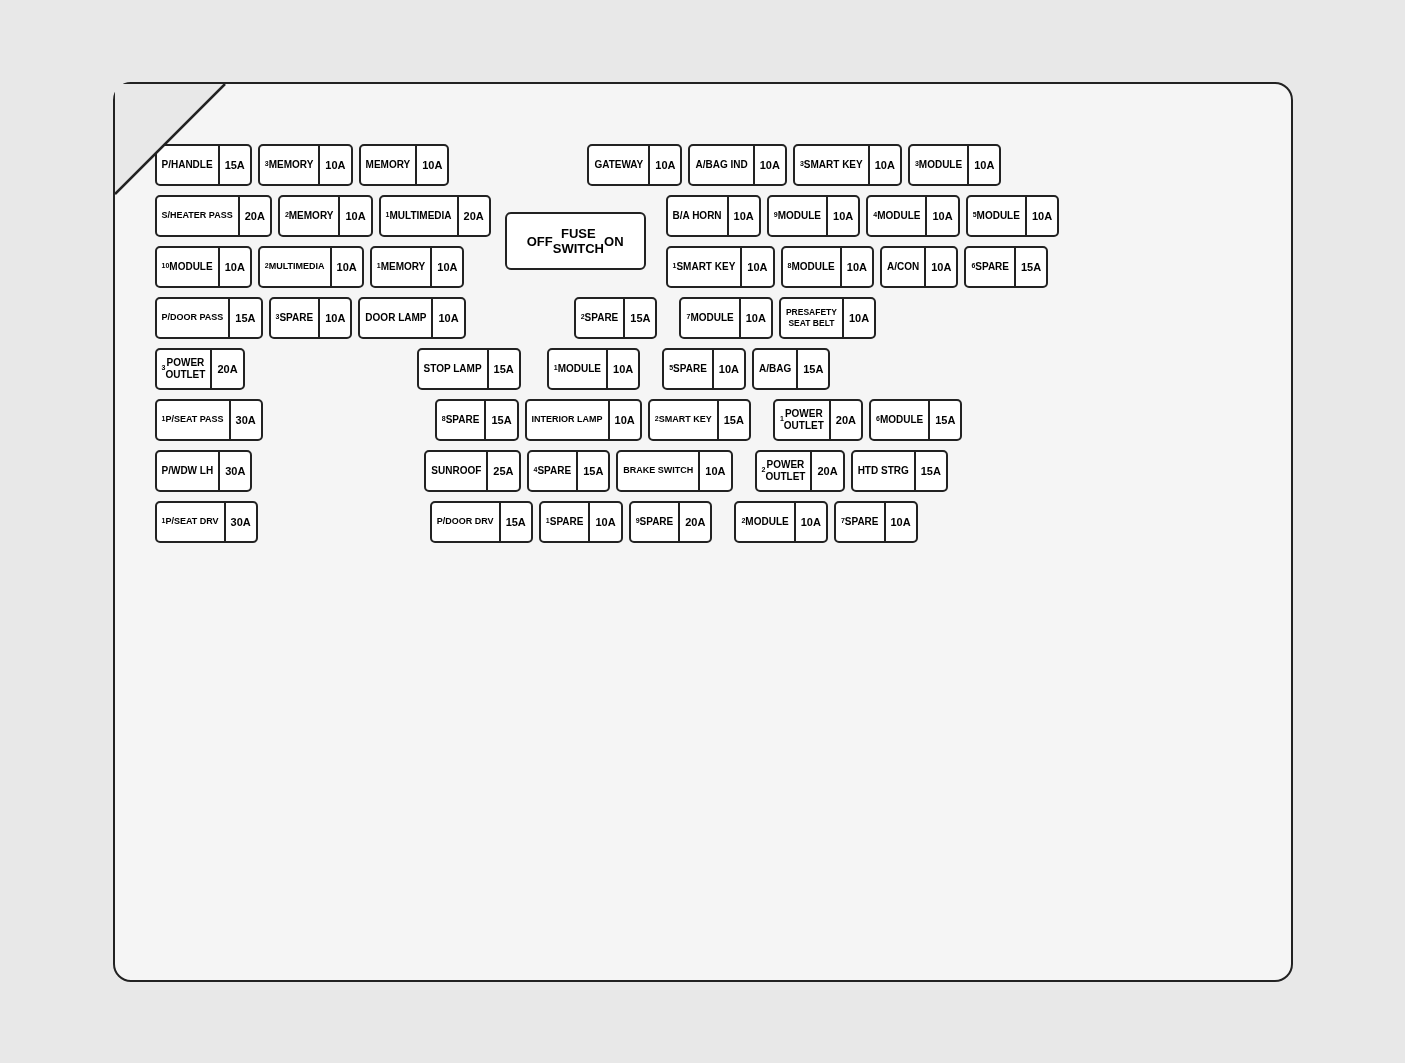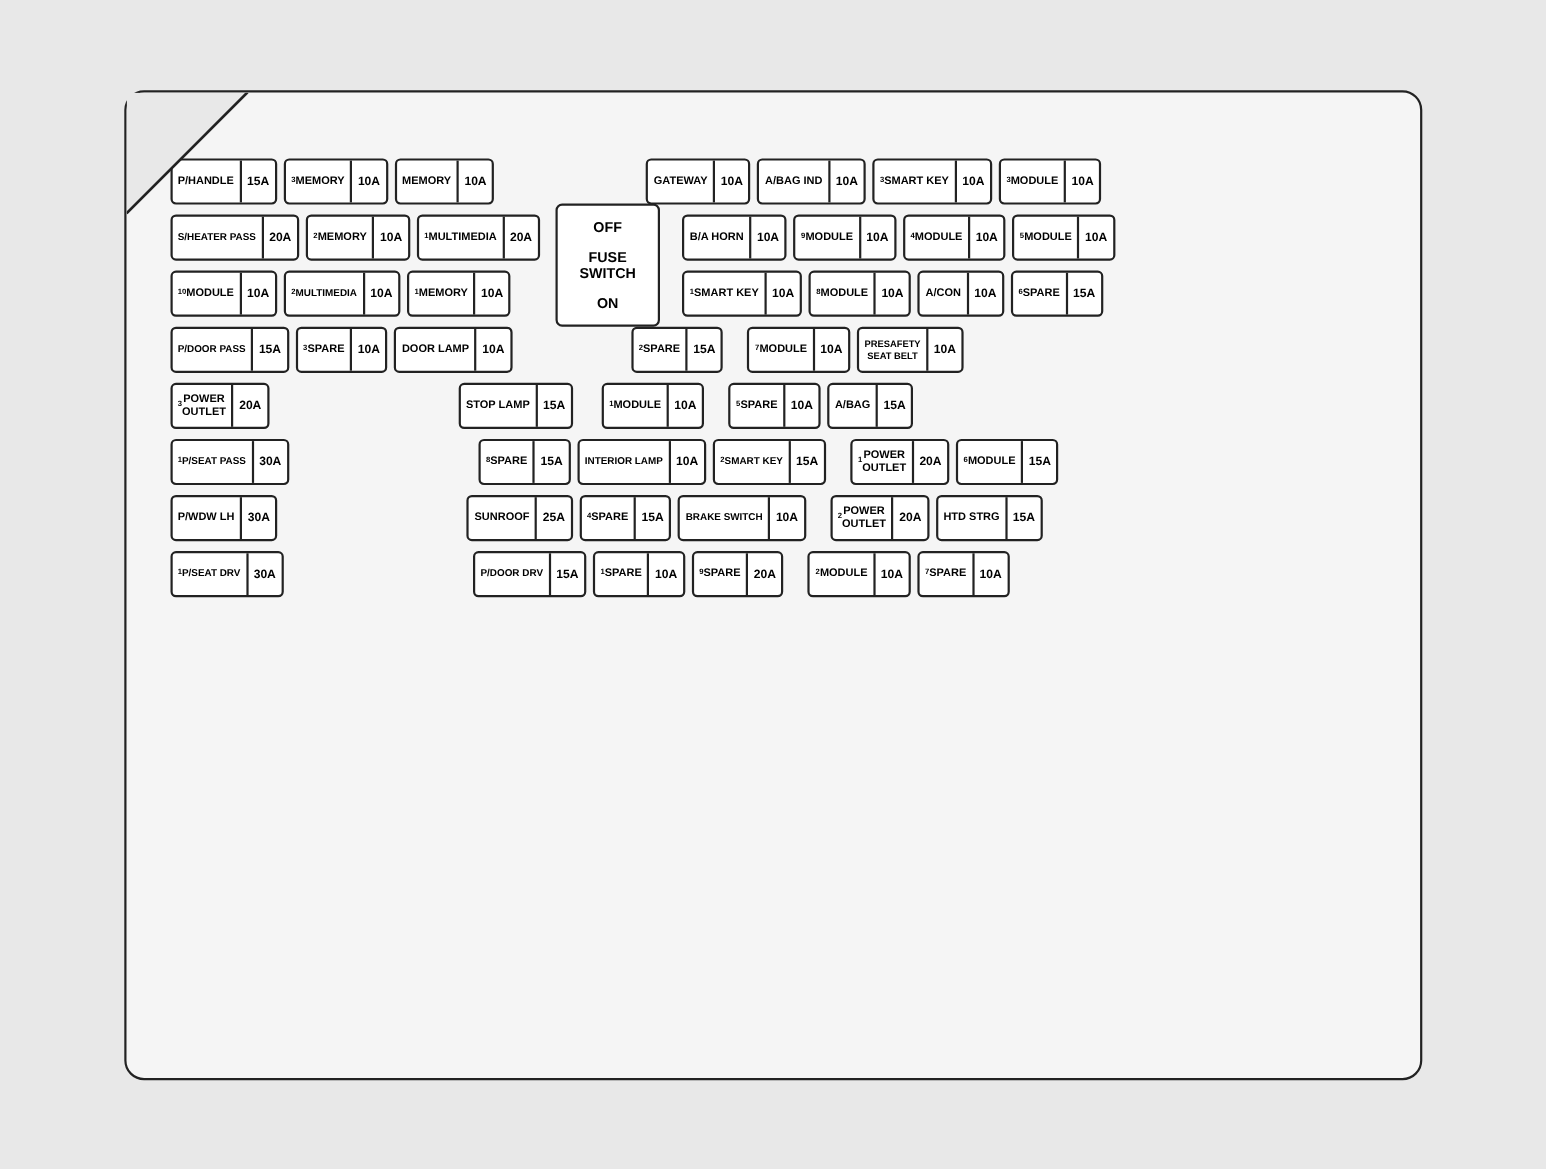--- a/index.html
+++ b/index.html
@@ -69,28 +69,28 @@
       align-items: center;
       justify-content: center;
       border-left: 2px solid #222;
       padding: 2px 5px;
       font-size: 11px;
       font-weight: bold;
       white-space: nowrap;
     }
     .switch-on-off {
       display: flex;
-      flex-direction: column;
+      flex-direction: row;
       align-items: center;
       justify-content: center;
       border: 2.5px solid #222;
       border-radius: 6px;
       background: #fff;
       padding: 12px 20px;
-      gap: 12px;
+      gap: 0;
     }
     .switch-off-label {
       font-size: 13px;
       font-weight: bold;
     }
     .switch-main-label {
       font-size: 13px;
       font-weight: bold;
       text-align: center;
     }

